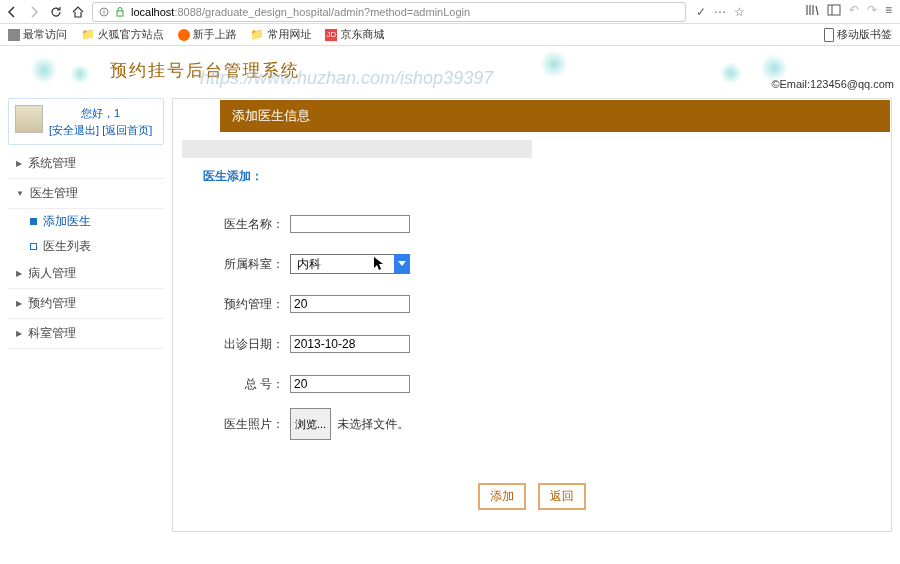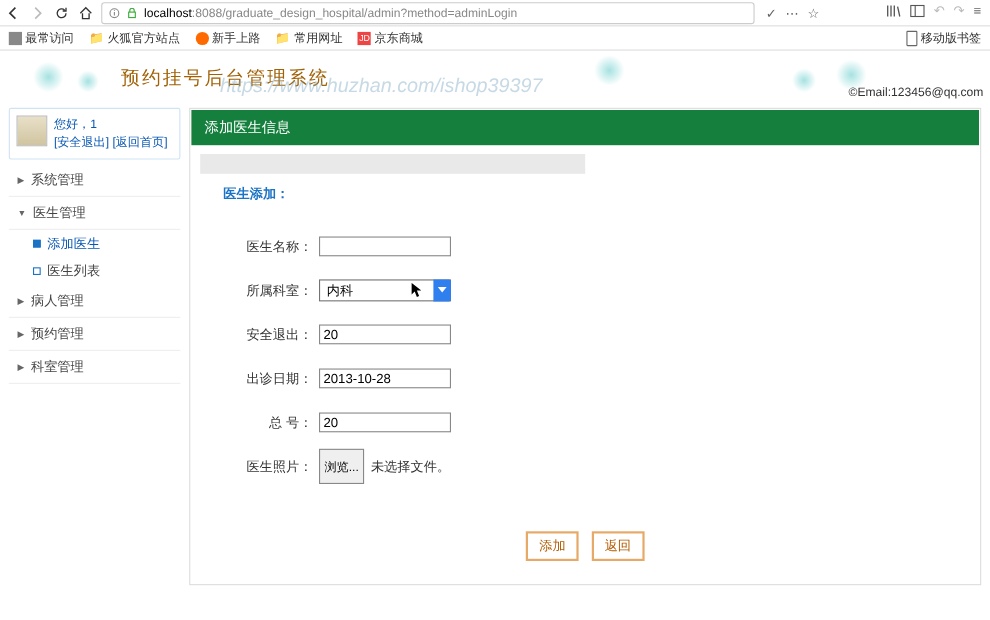--- a/index.html
+++ b/index.html
@@ -29,33 +29,33 @@
 .sys-title { font-size: 17px; color: #a16207; font-weight: normal; letter-spacing: 2px; }
 .watermark { position: absolute; left: 200px; top: 22px; font-size: 18px; color: rgba(128,170,195,0.45); font-style: italic; }
 .teal-dot { position: absolute; width: 28px; height: 28px; border-radius: 50%; background: radial-gradient(circle, rgba(0,170,170,0.35) 0%, rgba(0,170,170,0) 70%); }
 .email-note { position: absolute; right: 6px; top: 32px; font-size: 11px; color: #333; }
 
 
 .main-layout { display: flex; padding: 4px 8px 0 8px; gap: 8px; }
 .sidebar { width: 156px; }
 .user-box { border: 1px solid #cfe3f5; padding: 6px; display: flex; gap: 6px; align-items: flex-start; border-radius: 2px; }
 .avatar { width: 28px; height: 28px; background: linear-gradient(#e8e0c8, #d0c4a0); border: 1px solid #bbb; }
-.greeting { color: #0857b3; font-size: 11px; line-height: 1.5; }
+.greeting { color: #0857b3; font-size: 11px; line-height: 1.5; text-align: center; }
 .greeting a { color: #0857b3; text-decoration: none; }
 
 .menu { margin-top: 4px; }
 .menu-item { padding: 6px 8px; border-bottom: 1px solid #eee; color: #444; cursor: pointer; display: flex; align-items: center; gap: 6px; }
 .menu-item .tri { font-size: 8px; color: #666; }
 .menu-sub { padding: 4px 0 4px 22px; color: #444; cursor: pointer; display: flex; align-items: center; gap: 6px; }
 .menu-sub .sq { width: 7px; height: 7px; background: #fff; border: 1px solid #1b73c5; display: inline-block; }
 .menu-sub.active { color: #0857b3; }
 .menu-sub.active .sq { background: #1b73c5; }
 
 .content { flex: 1; border: 1px solid #ddd; padding: 1px; background: #fff; min-height: 260px; }
-.panel-title { background: #15803d; color: #fff; padding: 7px 12px; font-size: 13px; }
+.panel-title { background: #a16207; color: #fff; padding: 7px 12px; font-size: 13px; margin-left: 46px; }
 .grey-strip { height: 18px; background: #e9e9e9; margin: 8px 8px 4px 8px; width: 350px; }
 .section-label { color: #1b73c5; font-size: 12px; padding: 6px 29px; font-weight: bold; }
 
 .form-area { padding: 4px 18px 16px 50px; }
 .form-row { display: flex; align-items: center; margin: 18px 0; height: 22px; }
 .form-row label { width: 60px; text-align: right; margin-right: 6px; color: #333; font-size: 12px; }
 .form-row input[type=text] { width: 120px; height: 18px; border: 1px solid #888; padding: 0 3px; font-size: 12px; }
 .form-row select { width: 120px; height: 20px; border: 1px solid #737373; background: #fff; font-size: 12px; padding-left: 2px; }
 .sel-wrap { position: relative; width: 120px; }
 .sel-wrap::after { content: ""; position: absolute; right: 0; top: 0; width: 16px; height: 20px; background: #2f7fef; pointer-events: none; border-radius: 0 2px 2px 0; }
@@ -226,21 +226,21 @@
             <option>内科</option>
           </select>
         </div>
         <span class="cursor-ptr" style="left:150px; top:4px;">
           <svg width="10" height="14" viewBox="0 0 10 14">
               <path d="M0 0 L0 11 L3 8 L5 13 L7 12 L5 7 L9 7 Z" fill="#000"></path>
             </svg>
         </span>
       </div>
       <div class="form-row">
-        <label>安全退出：</label>
+        <label>预约管理：</label>
         <input type="text" value="20" style="">
       </div>
       <div class="form-row">
         <label>出诊日期：</label>
         <input type="text" value="2013-10-28" style="">
       </div>
       <div class="form-row">
         <label>总 号：</label>
         <input type="text" value="20" style="">
       </div>

